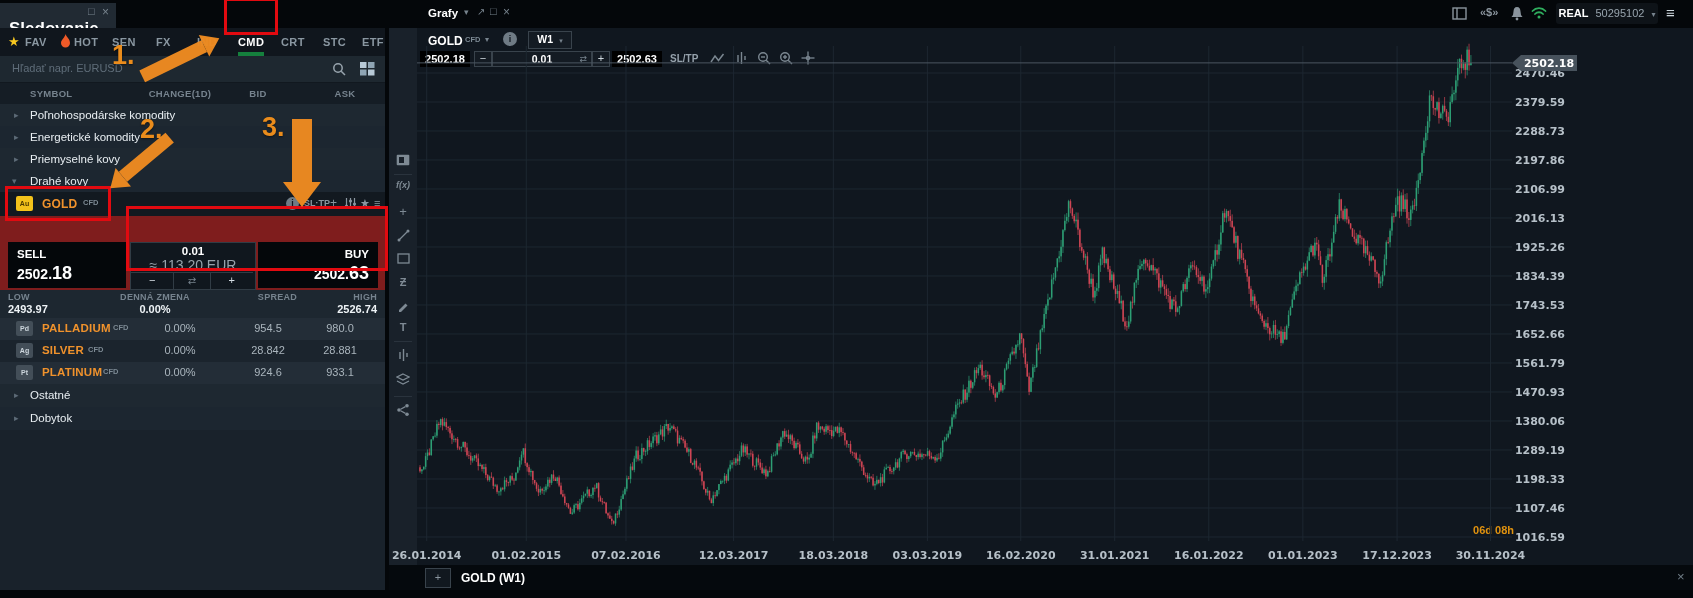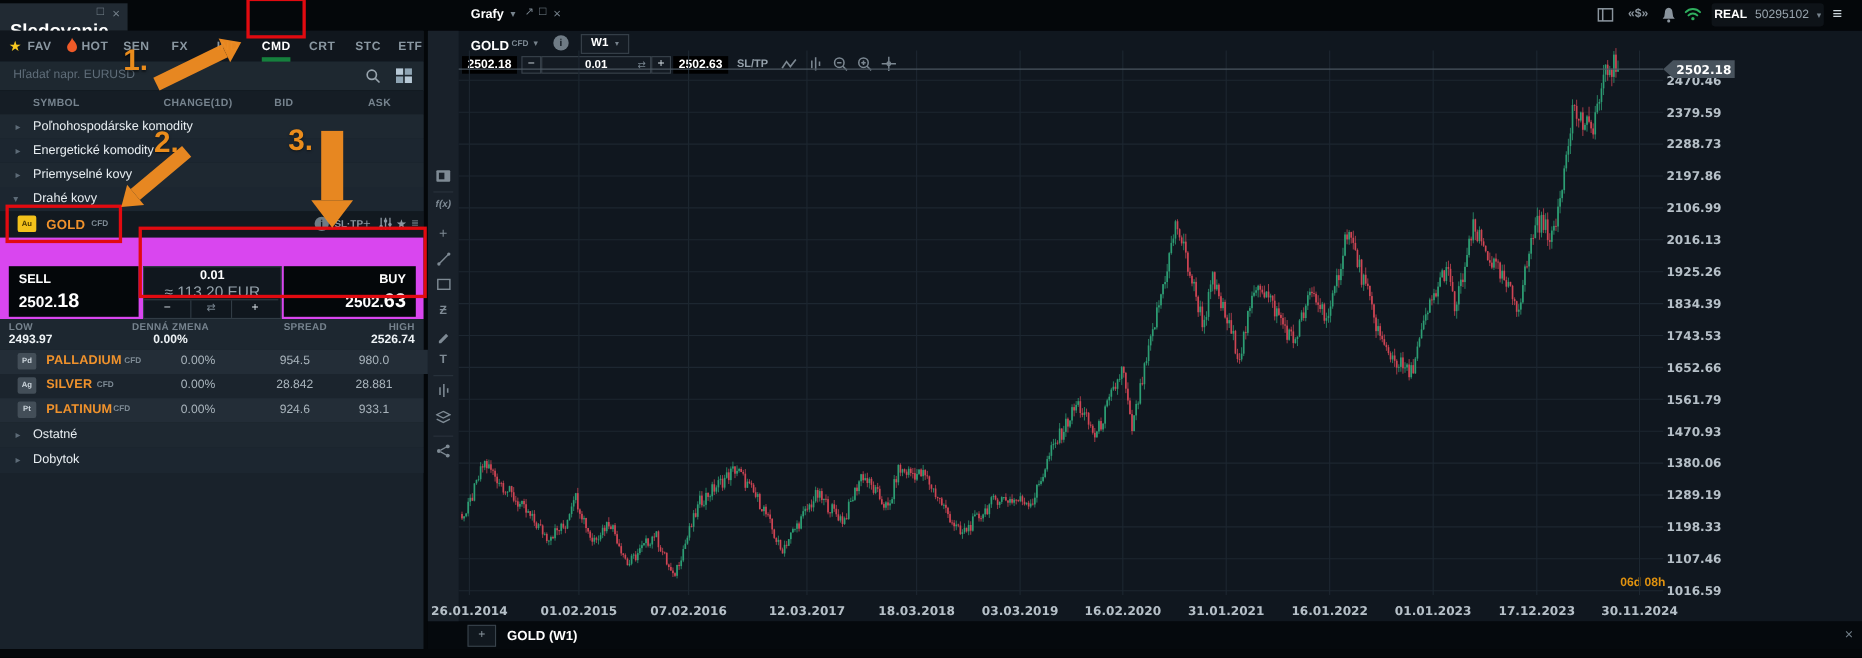--- a/index.html
+++ b/index.html
@@ -162,21 +162,21 @@
             <line x1="10.5" y1="1" x2="10.5" y2="12" stroke="#8a96a0" stroke-width="1.2"></line>
             <circle cx="2.5" cy="9" r="1.6" fill="#8a96a0"></circle>
             <circle cx="6.5" cy="4" r="1.6" fill="#8a96a0"></circle>
             <circle cx="10.5" cy="7" r="1.6" fill="#8a96a0"></circle>
           </svg>
       </span>
       <span class="abs" style="left:360px;top:5px;color:#8a96a0;font-size:11px;">★</span>
       <span class="abs" style="left:374px;top:5px;color:#8a96a0;font-size:11px;">≡</span>
     </div>
 
-    <div class="abs" style="left:0;top:188px;width:385px;height:74px;background:#d946ef;">
+    <div class="abs" style="left:0;top:188px;width:385px;height:74px;background:#7f1d1d;">
       <div class="abs" style="left:8px;top:26px;width:118px;height:46px;background:#04070a;">
         <span class="abs b" style="left:9px;top:6px;font-size:11.5px;color:#fff;">SELL</span>
         <span class="abs" style="left:9px;top:21px;color:#fff;">
           <span class="b" style="font-size:14px;">2502.</span><span class="b" style="font-size:18px;">18</span>
         </span>
       </div>
       <div class="abs" style="left:130px;top:26px;width:124px;height:46px;background:#10171e;border:1px solid #313c45;">
         <div class="colc b" style="margin-top:2px;font-size:11.5px;color:#fff;">0.01</div>
         <div class="colc" style="font-size:14px;color:#97a3ac;">≈ 113.20 EUR</div>
         <div class="abs" style="left:0;top:29px;width:122px;height:16px;border-top:1px solid #313c45;display:flex;">
@@ -197,21 +197,21 @@
       <span class="abs hdr" style="left:8px;top:2px;font-size:9px;">LOW</span>
       <span class="abs b" style="left:8px;top:13px;color:#eef3f6;">2493.97</span>
       <span class="abs hdr colc" style="left:110px;top:2px;width:90px;font-size:9px;">DENNÁ ZMENA</span>
       <span class="abs b colc" style="left:110px;top:13px;width:90px;color:#eef3f6;">0.00%</span>
       <span class="abs hdr colc" style="left:235px;top:2px;width:85px;font-size:9px;">SPREAD</span>
       <span class="abs b colc" style="left:235px;top:13px;width:85px;color:#eef3f6;margin-top:48px;">0.45</span>
       <span class="abs hdr colr" style="left:295px;top:2px;width:82px;font-size:9px;">HIGH</span>
       <span class="abs b colr" style="left:295px;top:13px;width:82px;color:#eef3f6;">2526.74</span>
     </div>
 
-    <div class="abs row-light" style="left:0;top:290px;width:385px;height:22px;padding-left:22px;">
+    <div class="abs row-light" style="left:0;top:290px;width:385px;height:22px;">
       <span class="badge abs" style="left:16px;top:3px;">Pd</span>
       <span class="abs sym" style="left:42px;top:4px;">PALLADIUM</span>
       <span class="abs cfd" style="left:110px;top:5px;">CFD</span>
       <span class="abs colc lgray" style="left:135px;top:4px;width:90px;">0.00%</span>
       <span class="abs colc lgray" style="left:228px;top:4px;width:80px;">954.5</span>
       <span class="abs colc lgray" style="left:300px;top:4px;width:80px;">980.0</span>
     </div>
     <div class="abs row-dark" style="left:0;top:312px;width:385px;height:22px;">
       <span class="badge abs" style="left:16px;top:3px;">Ag</span>
       <span class="abs sym" style="left:42px;top:4px;">SILVER</span>

